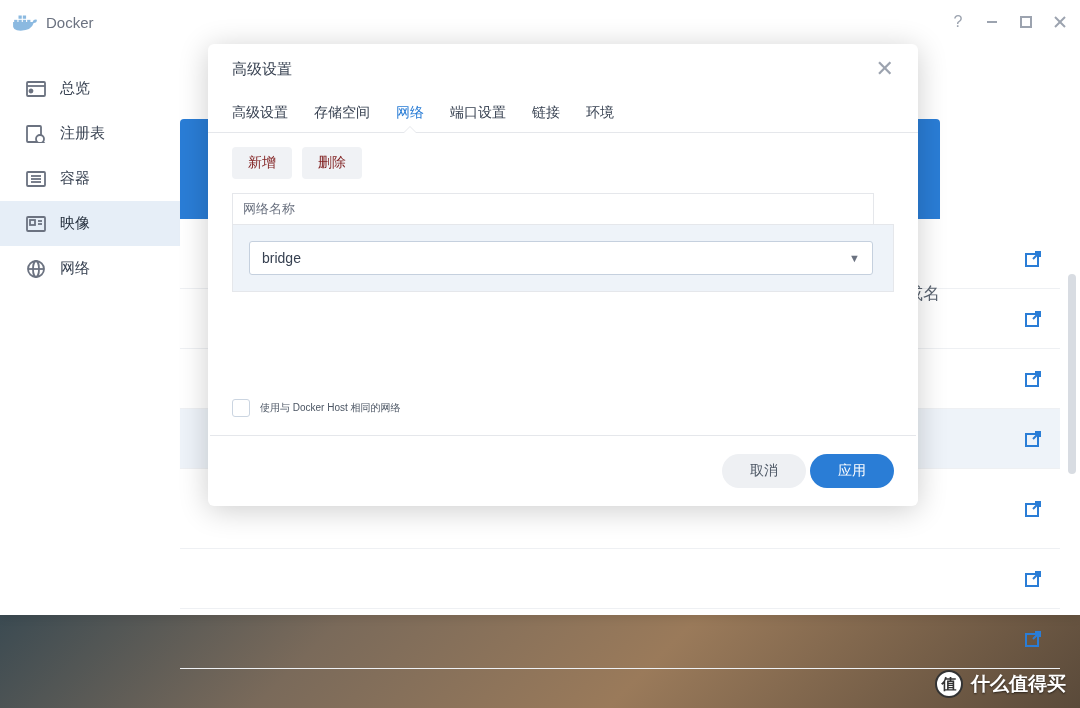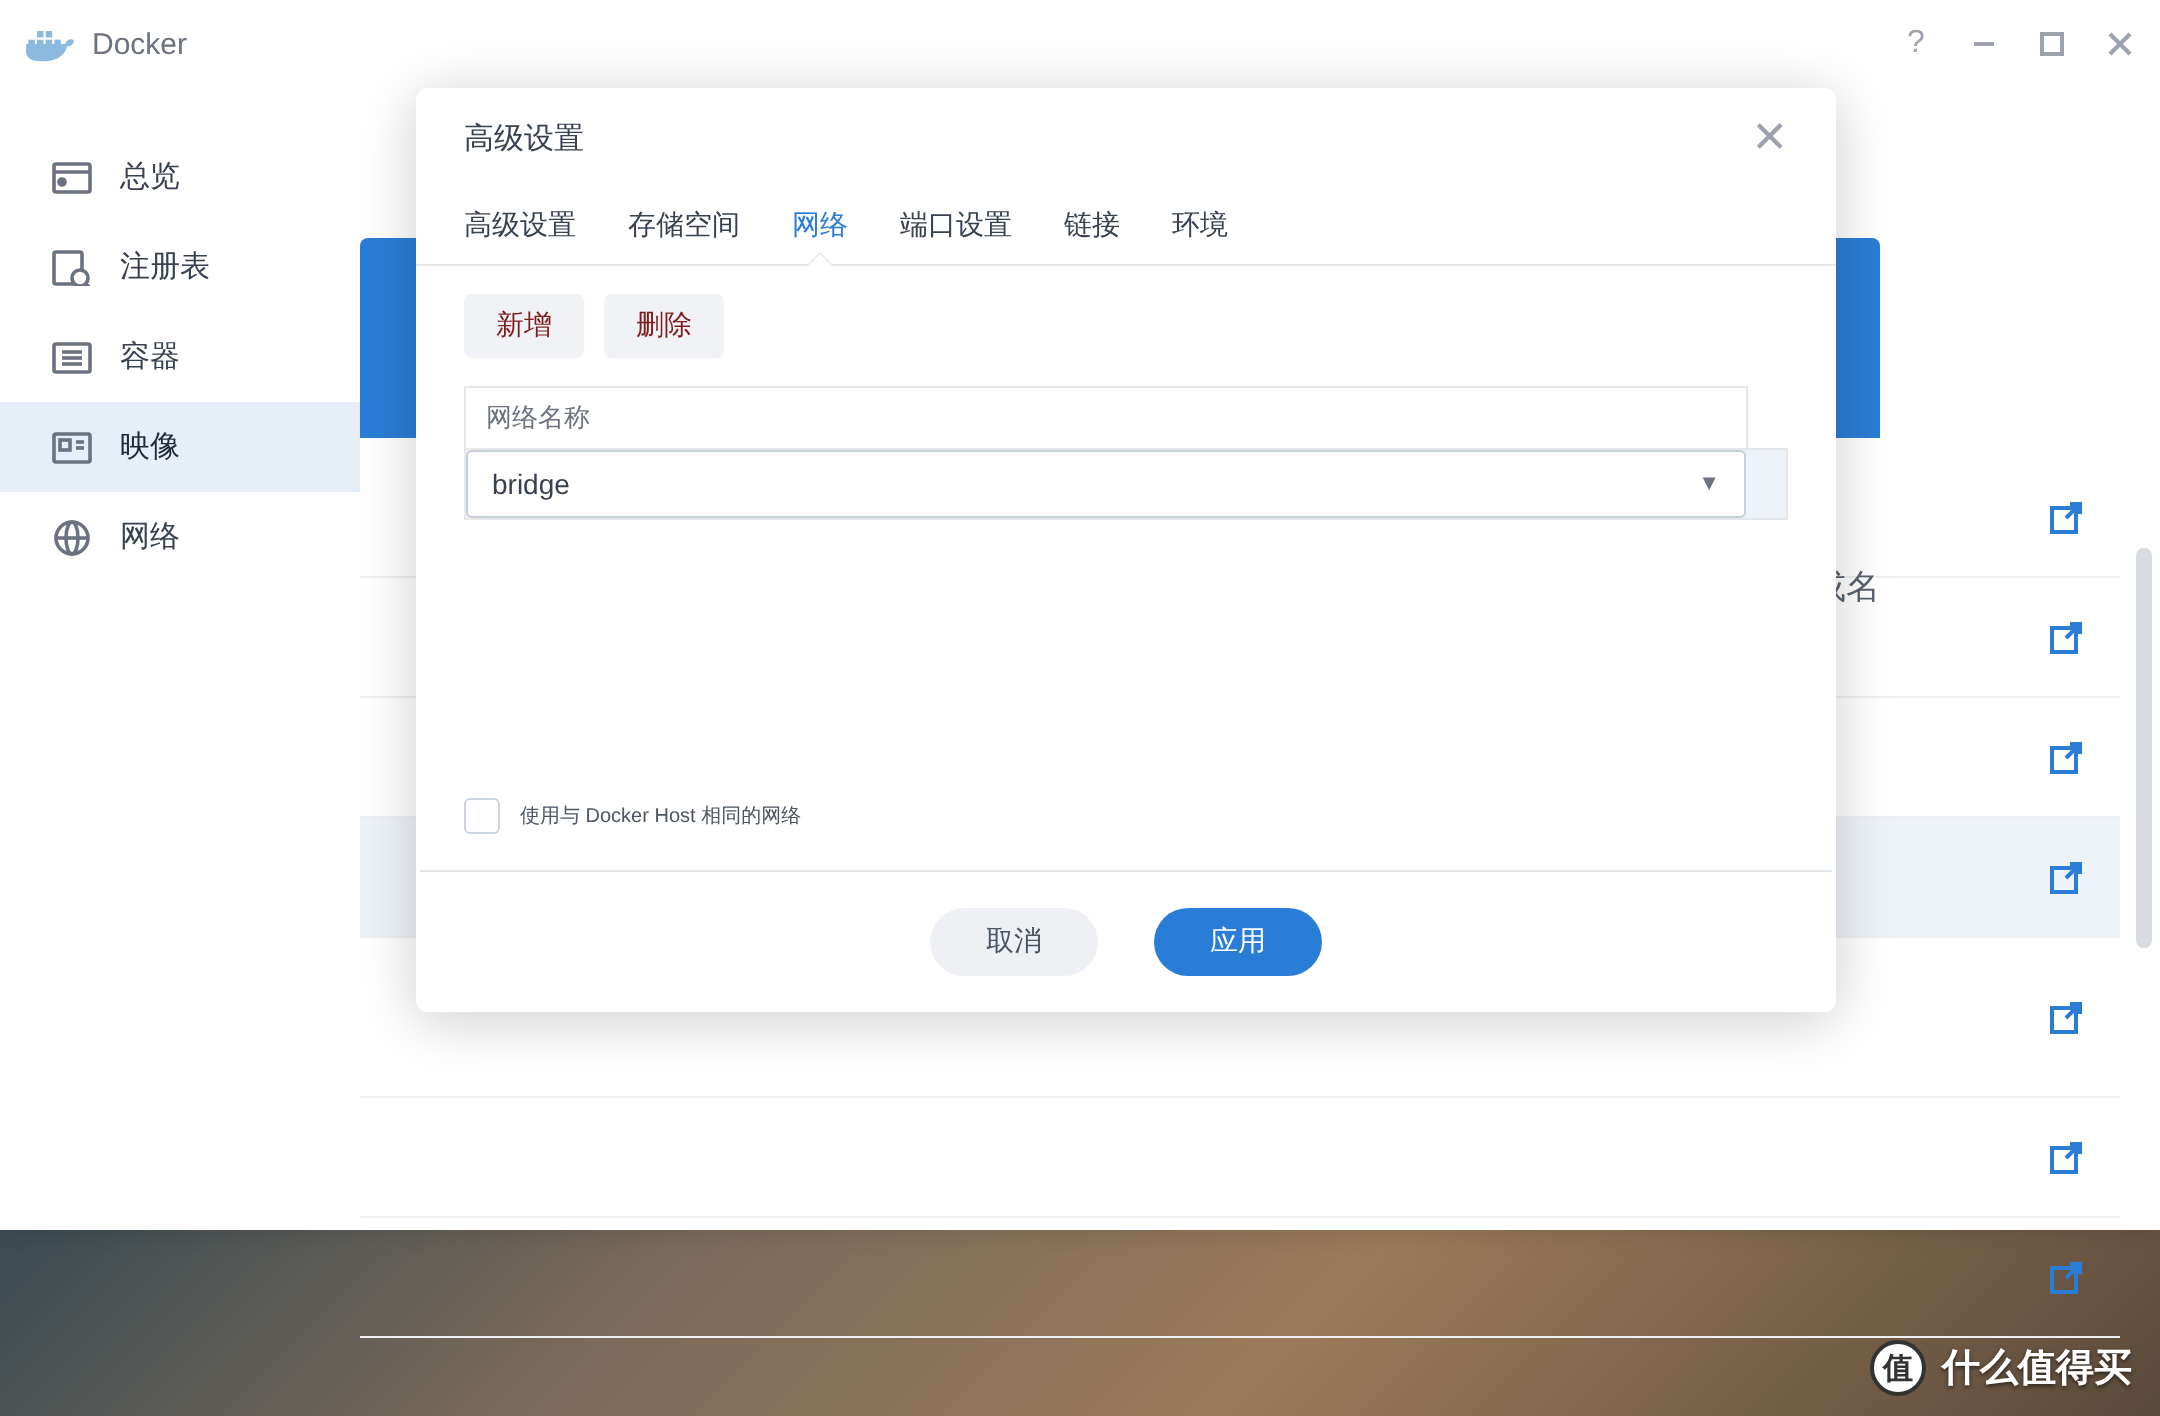--- a/index.html
+++ b/index.html
@@ -43,30 +43,30 @@
     .modal-tab { padding: 10px 0; margin-right: 26px; font-size: 14px; color: #374151; cursor: pointer; position: relative; }
     .modal-tab.active { color: #2a7dd6; }
     .modal-tab.active::after { content: ''; position: absolute; bottom: -1px; left: 50%; transform: translateX(-50%); width: 0; height: 0; border-left: 6px solid transparent; border-right: 6px solid transparent; border-bottom: 6px solid #fff; filter: drop-shadow(0 -1px 0 #e5e7eb); }
     
     .modal-toolbar { padding: 14px 24px; display: flex; gap: 10px; }
     .tb-btn { padding: 7px 16px; background: #f0f2f5; border: none; border-radius: 4px; font-size: 14px; color: #7f1d1d; cursor: pointer; }
     
     .modal-content { padding: 0 24px; flex: 1; }
     .table-header { padding: 6px 10px; font-size: 13px; color: #6b7280; border: 1px solid #e5e7eb; border-bottom: none; width: calc(100% - 20px); background: #fff; }
     .table-row { display: flex; align-items: center; border: 1px solid #e5e7eb; background: #eef3f9; }
-    .select-cell { flex: 1; padding: 8px 12px; background: #fff; border: 1px solid #c5d0de; border-radius: 3px; margin: 0; display: flex; align-items: center; font-size: 14px; color: #374151; margin-right: 20px; }
+    .select-cell { flex: 1; padding: 8px 12px; background: #fff; border: 1px solid #c5d0de; border-radius: 3px; margin: 16px; display: flex; align-items: center; font-size: 14px; color: #374151; margin-right: 20px; }
     .select-arrow { margin-left: auto; color: #6b7280; font-size: 11px; }
     
     .modal-footer-check { padding: 0 24px 18px; display: flex; align-items: center; gap: 10px; }
     .checkbox { width: 18px; height: 18px; border: 1px solid #cbd5e1; border-radius: 3px; }
     .check-label { font-size: 10px; color: #4b5563; }
     
     .modal-hr { border: none; border-top: 1px solid #e5e7eb; margin: 0 2px; }
     
-    .modal-actions { padding: 18px 24px; display: flex; justify-content: center; gap: 28px; }
+    .modal-actions { padding: 18px 24px; display: flex; justify-content: flex-end; gap: 4px; }
     .btn { padding: 8px 28px; border-radius: 18px; font-size: 14px; border: none; cursor: pointer; }
     .btn-cancel { background: #eef0f3; color: #4b5563; }
     .btn-apply { background: #2a7dd6; color: #fff; }
     
     .watermark { position: absolute; bottom: 10px; right: 14px; z-index: 20; display: flex; align-items: center; gap: 8px; }
     .wm-circle { width: 28px; height: 28px; border-radius: 50%; background: #fff; border: 2px solid #333; display: flex; align-items: center; justify-content: center; font-size: 15px; font-weight: bold; color: #333; }
     .wm-text { color: #fff; font-size: 19px; font-weight: bold; text-shadow: 0 1px 2px rgba(0,0,0,0.6); }
   </style>
 </head>
 <body>

